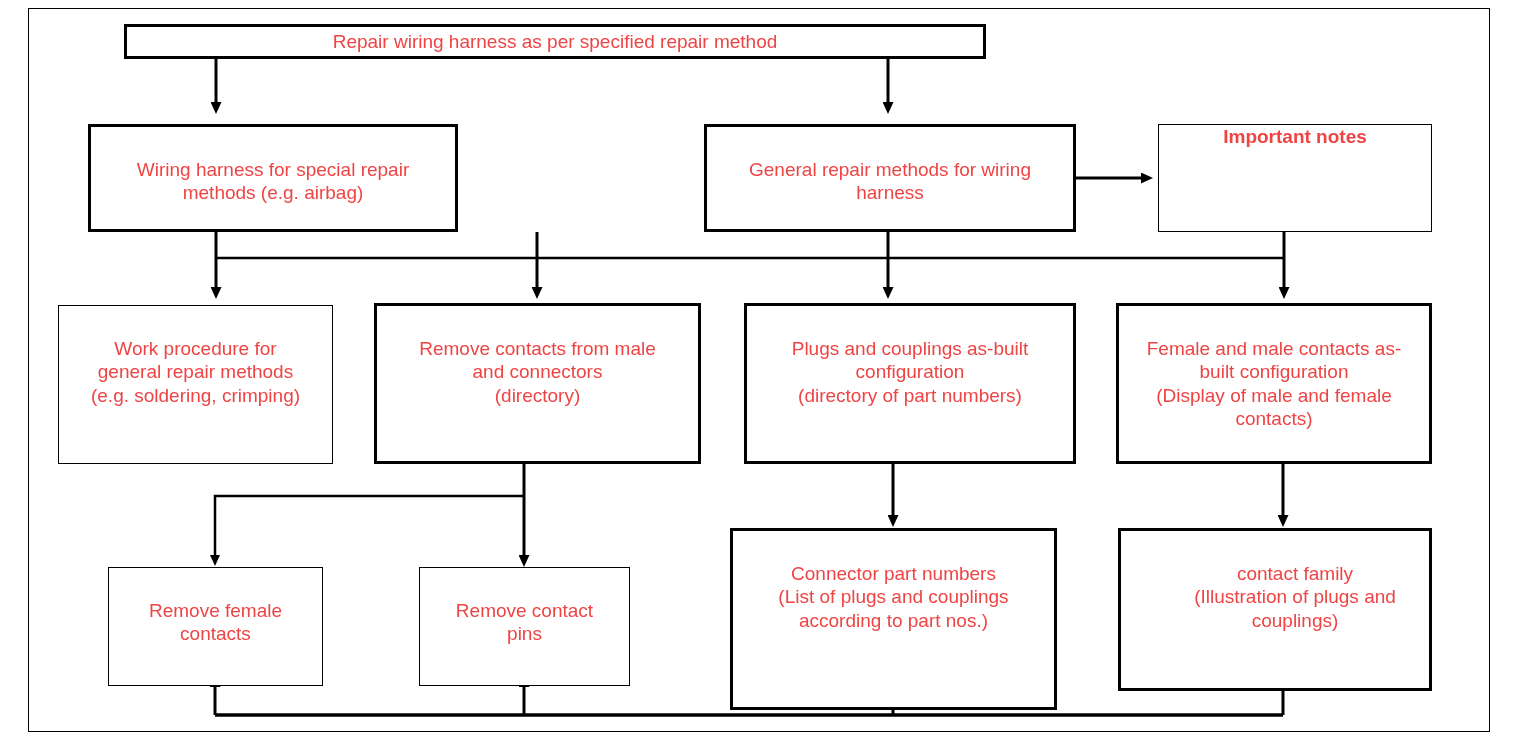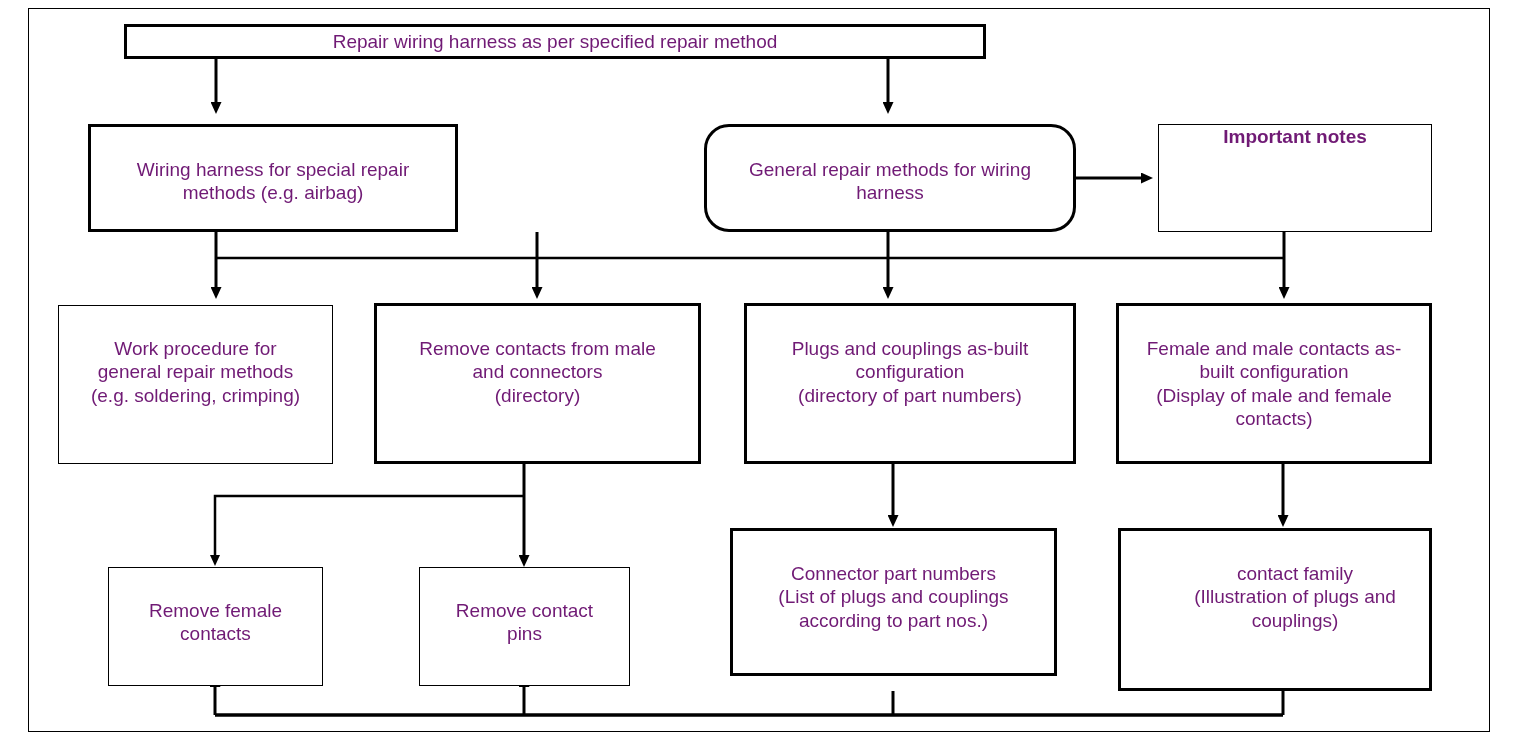--- a/index.html
+++ b/index.html
@@ -24,21 +24,21 @@
     width: 1462px;
     height: 724px;
     border: 1.5px solid #000000;
     box-sizing: border-box;
   }
   .node {
     position: absolute;
     box-sizing: border-box;
     background: #ffffff;
     border: 3px solid #000000;
-    color: #701a75;
+    color: #ef4444;
     text-align: center;
     line-height: 1.22;
     font-size: 19px;
     padding-top: 8px;
     white-space: pre-line;
   }
   .node.thin {
     border-width: 1.5px;
   }
   .node.bold-text {
@@ -114,21 +114,21 @@
 
   <div class="node centered" style="left:124px; top:24px; width:862px; height:35px;">
     <span>Repair wiring harness as per specified repair method</span>
   </div>
 
   <div class="node" style="left:62px; top:124px; width:370px; height:108px;margin-left:26px;">
     <span>Wiring harness for special repair
 methods (e.g. airbag)</span>
   </div>
 
-  <div class="node" style="left:704px; top:124px; width:372px; height:108px;border-radius:25px;">
+  <div class="node" style="left:704px; top:124px; width:372px; height:108px;">
     <span>General repair methods for wiring
 harness</span>
   </div>
 
   <div class="node thin bold-text" style="left:1158px; top:124px; width:274px; height:108px;">
     <span>Important notes</span>
   </div>
 
   <div class="node thin" style="left:58px; top:305px; width:275px; height:159px;">
     <span>Work procedure for
@@ -158,21 +158,21 @@
 built configuration
 (Display of male and female
 contacts)</span>
   </div>
 
   <div class="node thin" style="left:419px; top:567px; width:211px; height:119px;">
     <span>Remove contact
 pins</span>
   </div>
 
-  <div class="node" style="left:730px; top:528px; width:327px; height:148px;">
+  <div class="node" style="left:730px; top:528px; width:327px; height:182px;">
     <span>Connector part numbers
 (List of plugs and couplings
 according to part nos.)</span>
   </div>
 
   <div class="node" style="left:1118px; top:528px; width:314px; height:163px;padding-left:40px;">
     <span>contact family
 (Illustration of plugs and
 couplings)</span>
   </div>

